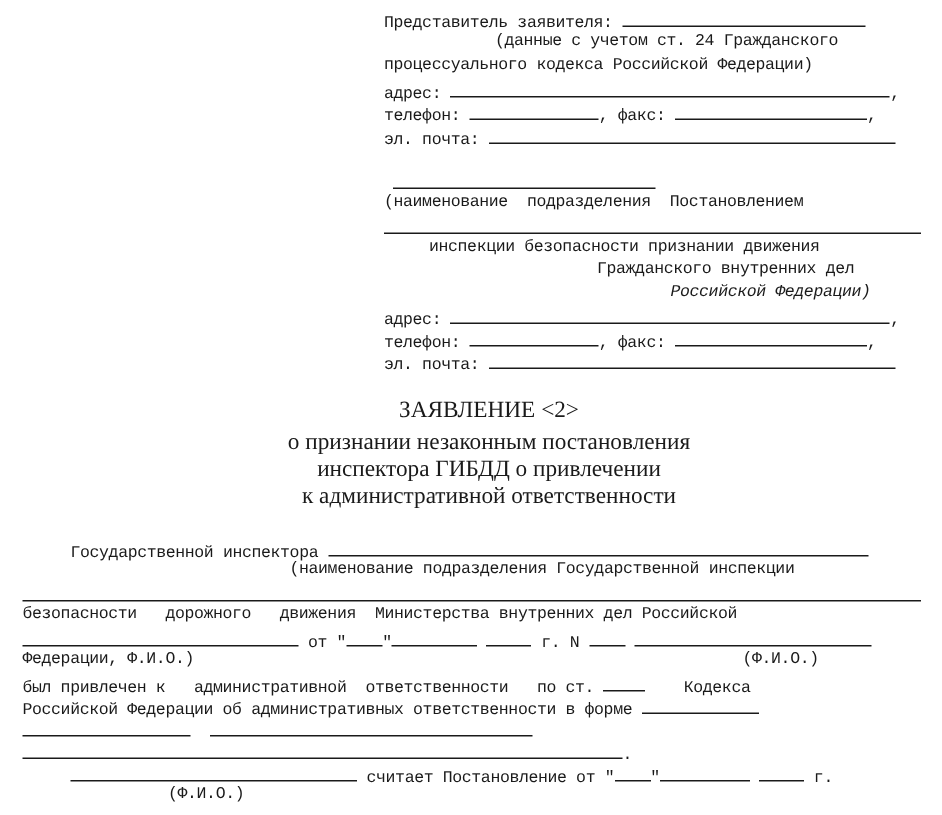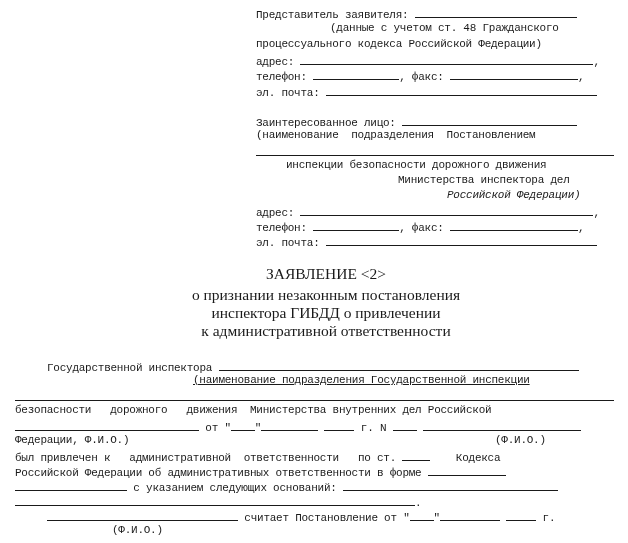--- a/index.html
+++ b/index.html
@@ -41,46 +41,46 @@
     .hline {
       position: absolute;
       height: 0;
       border-top: 1px solid #1a1a1a;
     }
   </style>
 </head>
 <body>
 
 <div class="mono" style="left:256px; top:5px;"><span>Представитель заявителя:</span> <span class="ul" style="width:162px;"></span></div>
-<div class="mono" style="left:330px; top:21px;">(данные с учетом ст. 48 Гражданского</div>
+<div class="mono" style="left:330px; top:21px;">(данные с учетом ст. 24 Гражданского</div>
 <div class="mono" style="left:256px; top:37px;">процессуального кодекса Российской Федерации)</div>
 <div class="mono" style="left:256px; top:52px;"><span>адрес:</span> <span class="ul" style="width:293px;"></span><span>,</span></div>
 <div class="mono" style="left:256px; top:67px;"><span>телефон:</span> <span class="ul" style="width:86px;"></span><span>, факс:</span> <span class="ul" style="width:128px;"></span><span>,</span></div>
 <div class="mono" style="left:256px; top:83px;"><span>эл. почта:</span> <span class="ul" style="width:271px;"></span></div>
 
-<div class="mono" style="left:256px; top:113px;"><span>Заинтересованное лицо:</span> <span class="ul" style="width:175px;"></span></div>
+<div class="mono" style="left:256px; top:113px;"> <span class="ul" style="width:175px;"></span></div>
 <div class="mono" style="left:256px; top:128px;">(наименование  подразделения  Постановлением</div>
 <div class="hline" style="left:256px; top:155px; width:358px;"></div>
-<div class="mono" style="left:286px; top:158px;">инспекции безопасности дорожного движения</div>
-<div class="mono" style="left:398px; top:173px;">Министерства инспектора дел</div>
+<div class="mono" style="left:286px; top:158px;">инспекции безопасности признании движения</div>
+<div class="mono" style="left:398px; top:173px;">Гражданского внутренних дел</div>
 <div class="mono" style="left:447px; top:188px;font-style:italic;">Российской Федерации)</div>
 <div class="mono" style="left:256px; top:203px;"><span>адрес:</span> <span class="ul" style="width:293px;"></span><span>,</span></div>
 <div class="mono" style="left:256px; top:218px;"><span>телефон:</span> <span class="ul" style="width:86px;"></span><span>, факс:</span> <span class="ul" style="width:128px;"></span><span>,</span></div>
 <div class="mono" style="left:256px; top:233px;"><span>эл. почта:</span> <span class="ul" style="width:271px;"></span></div>
 
 <div class="serif" style="top:264px;">ЗАЯВЛЕНИЕ &lt;2&gt;</div>
 <div class="serif" style="top:285px;">о признании незаконным постановления</div>
 <div class="serif" style="top:303px;">инспектора ГИБДД о привлечении</div>
 <div class="serif" style="top:321px;">к административной ответственности</div>
 
 <div class="mono" style="left:47px; top:358px;"><span>Государственной инспектора</span> <span class="ul" style="width:360px;"></span></div>
-<div class="mono" style="left:193px; top:373px;text-decoration:underline;">(наименование подразделения Государственной инспекции</div>
+<div class="mono" style="left:193px; top:373px;">(наименование подразделения Государственной инспекции</div>
 <div class="hline" style="left:15px; top:400px; width:599px;"></div>
 <div class="mono" style="left:15px; top:403px;">безопасности   дорожного   движения  Министерства внутренних дел Российской</div>
 <div class="mono" style="left:15px; top:418px;"><span class="ul" style="width:184px;"></span> <span>от "</span><span class="ul" style="width:24px;"></span><span>"</span><span class="ul" style="width:57px;"></span> <span class="ul" style="width:30px;"></span> <span>г. N</span> <span class="ul" style="width:24px;"></span> <span class="ul" style="width:158px;"></span></div>
 <div class="mono" style="left:15px; top:433px;">Федерации, Ф.И.О.)</div>
 <div class="mono" style="left:495px; top:433px;">(Ф.И.О.)</div>
 <div class="mono" style="left:15px; top:448px;"><span>был привлечен к   административной  ответственности   по ст.</span> <span class="ul" style="width:28px;"></span>    <span>Кодекса</span></div>
 <div class="mono" style="left:15px; top:463px;"><span>Российской Федерации об административных ответственности в форме</span> <span class="ul" style="width:78px;"></span></div>
-<div class="mono" style="left:15px; top:478px;"><span class="ul" style="width:112px;"></span> <span>с указанием следующих оснований:</span> <span class="ul" style="width:215px;"></span></div>
+<div class="mono" style="left:15px; top:478px;"><span class="ul" style="width:112px;"></span>  <span class="ul" style="width:215px;"></span></div>
 <div class="mono" style="left:15px; top:493px;"><span class="ul" style="width:400px;"></span><span>.</span></div>
 <div class="mono" style="left:47px; top:508px;"><span class="ul" style="width:191px;"></span> <span>считает Постановление от "</span><span class="ul" style="width:24px;"></span><span>"</span><span class="ul" style="width:60px;"></span> <span class="ul" style="width:30px;"></span> <span>г.</span></div>
 <div class="mono" style="left:112px; top:523px;">(Ф.И.О.)</div>
 
 </body></html>

